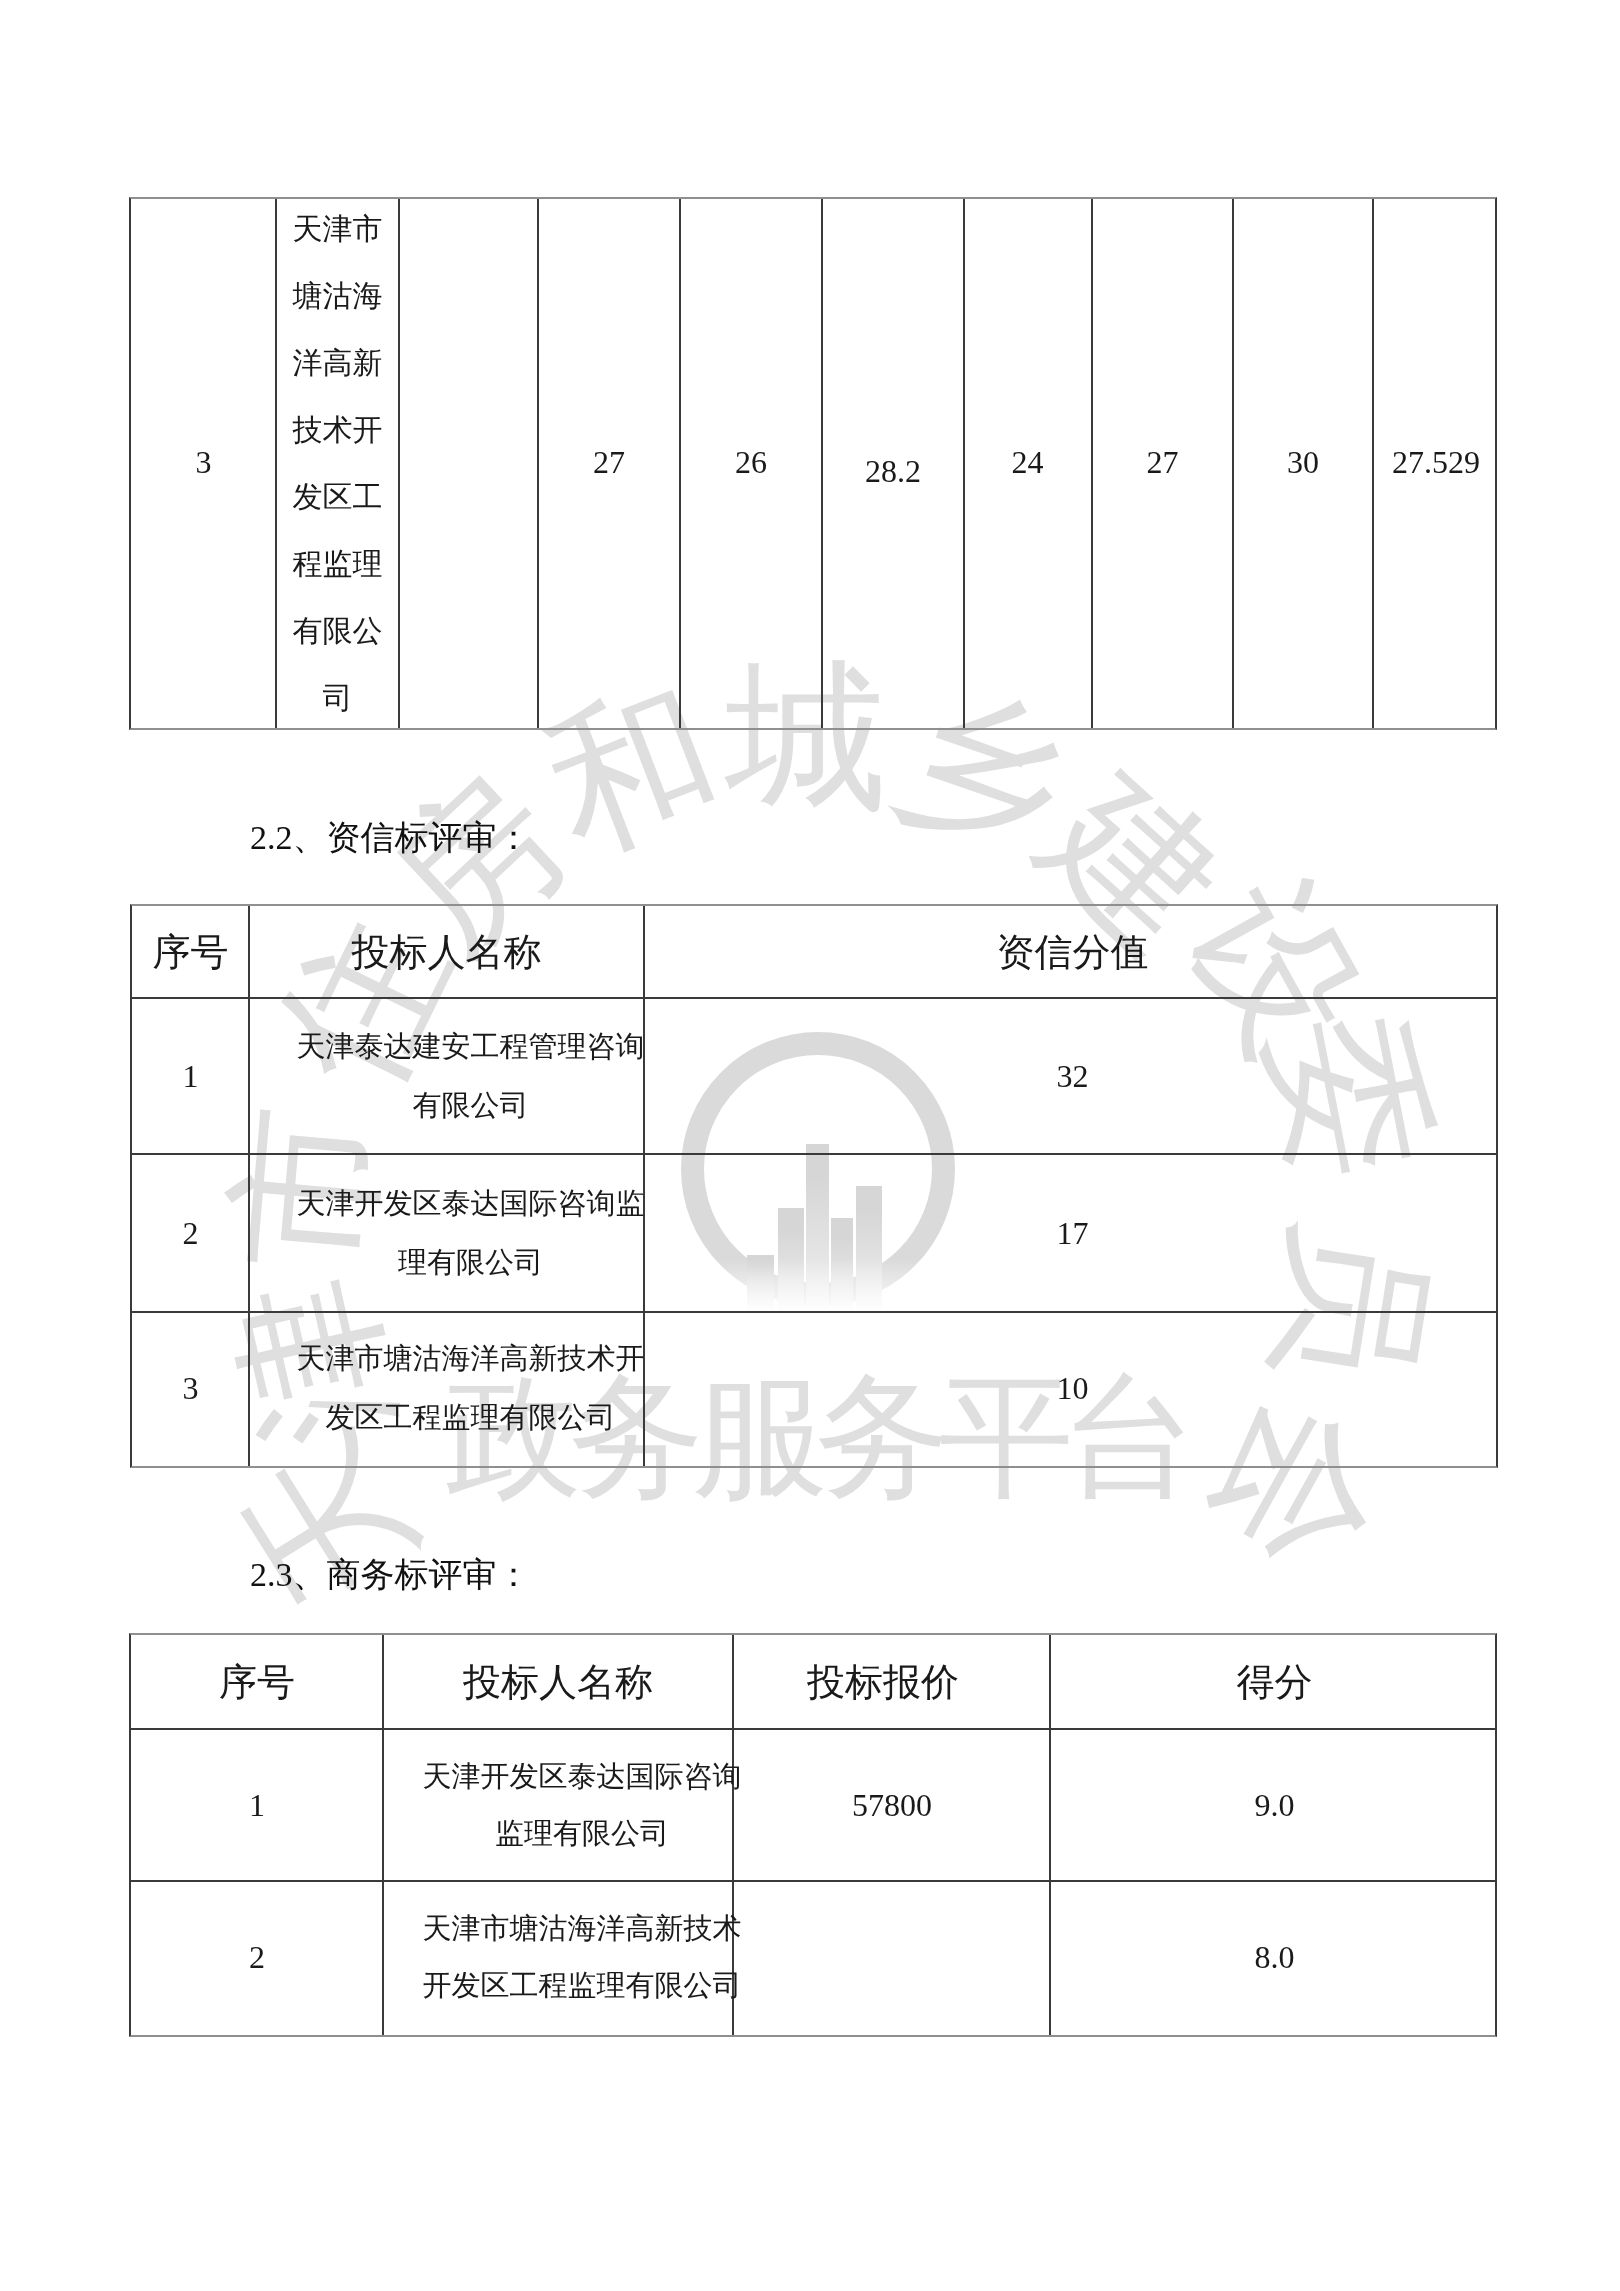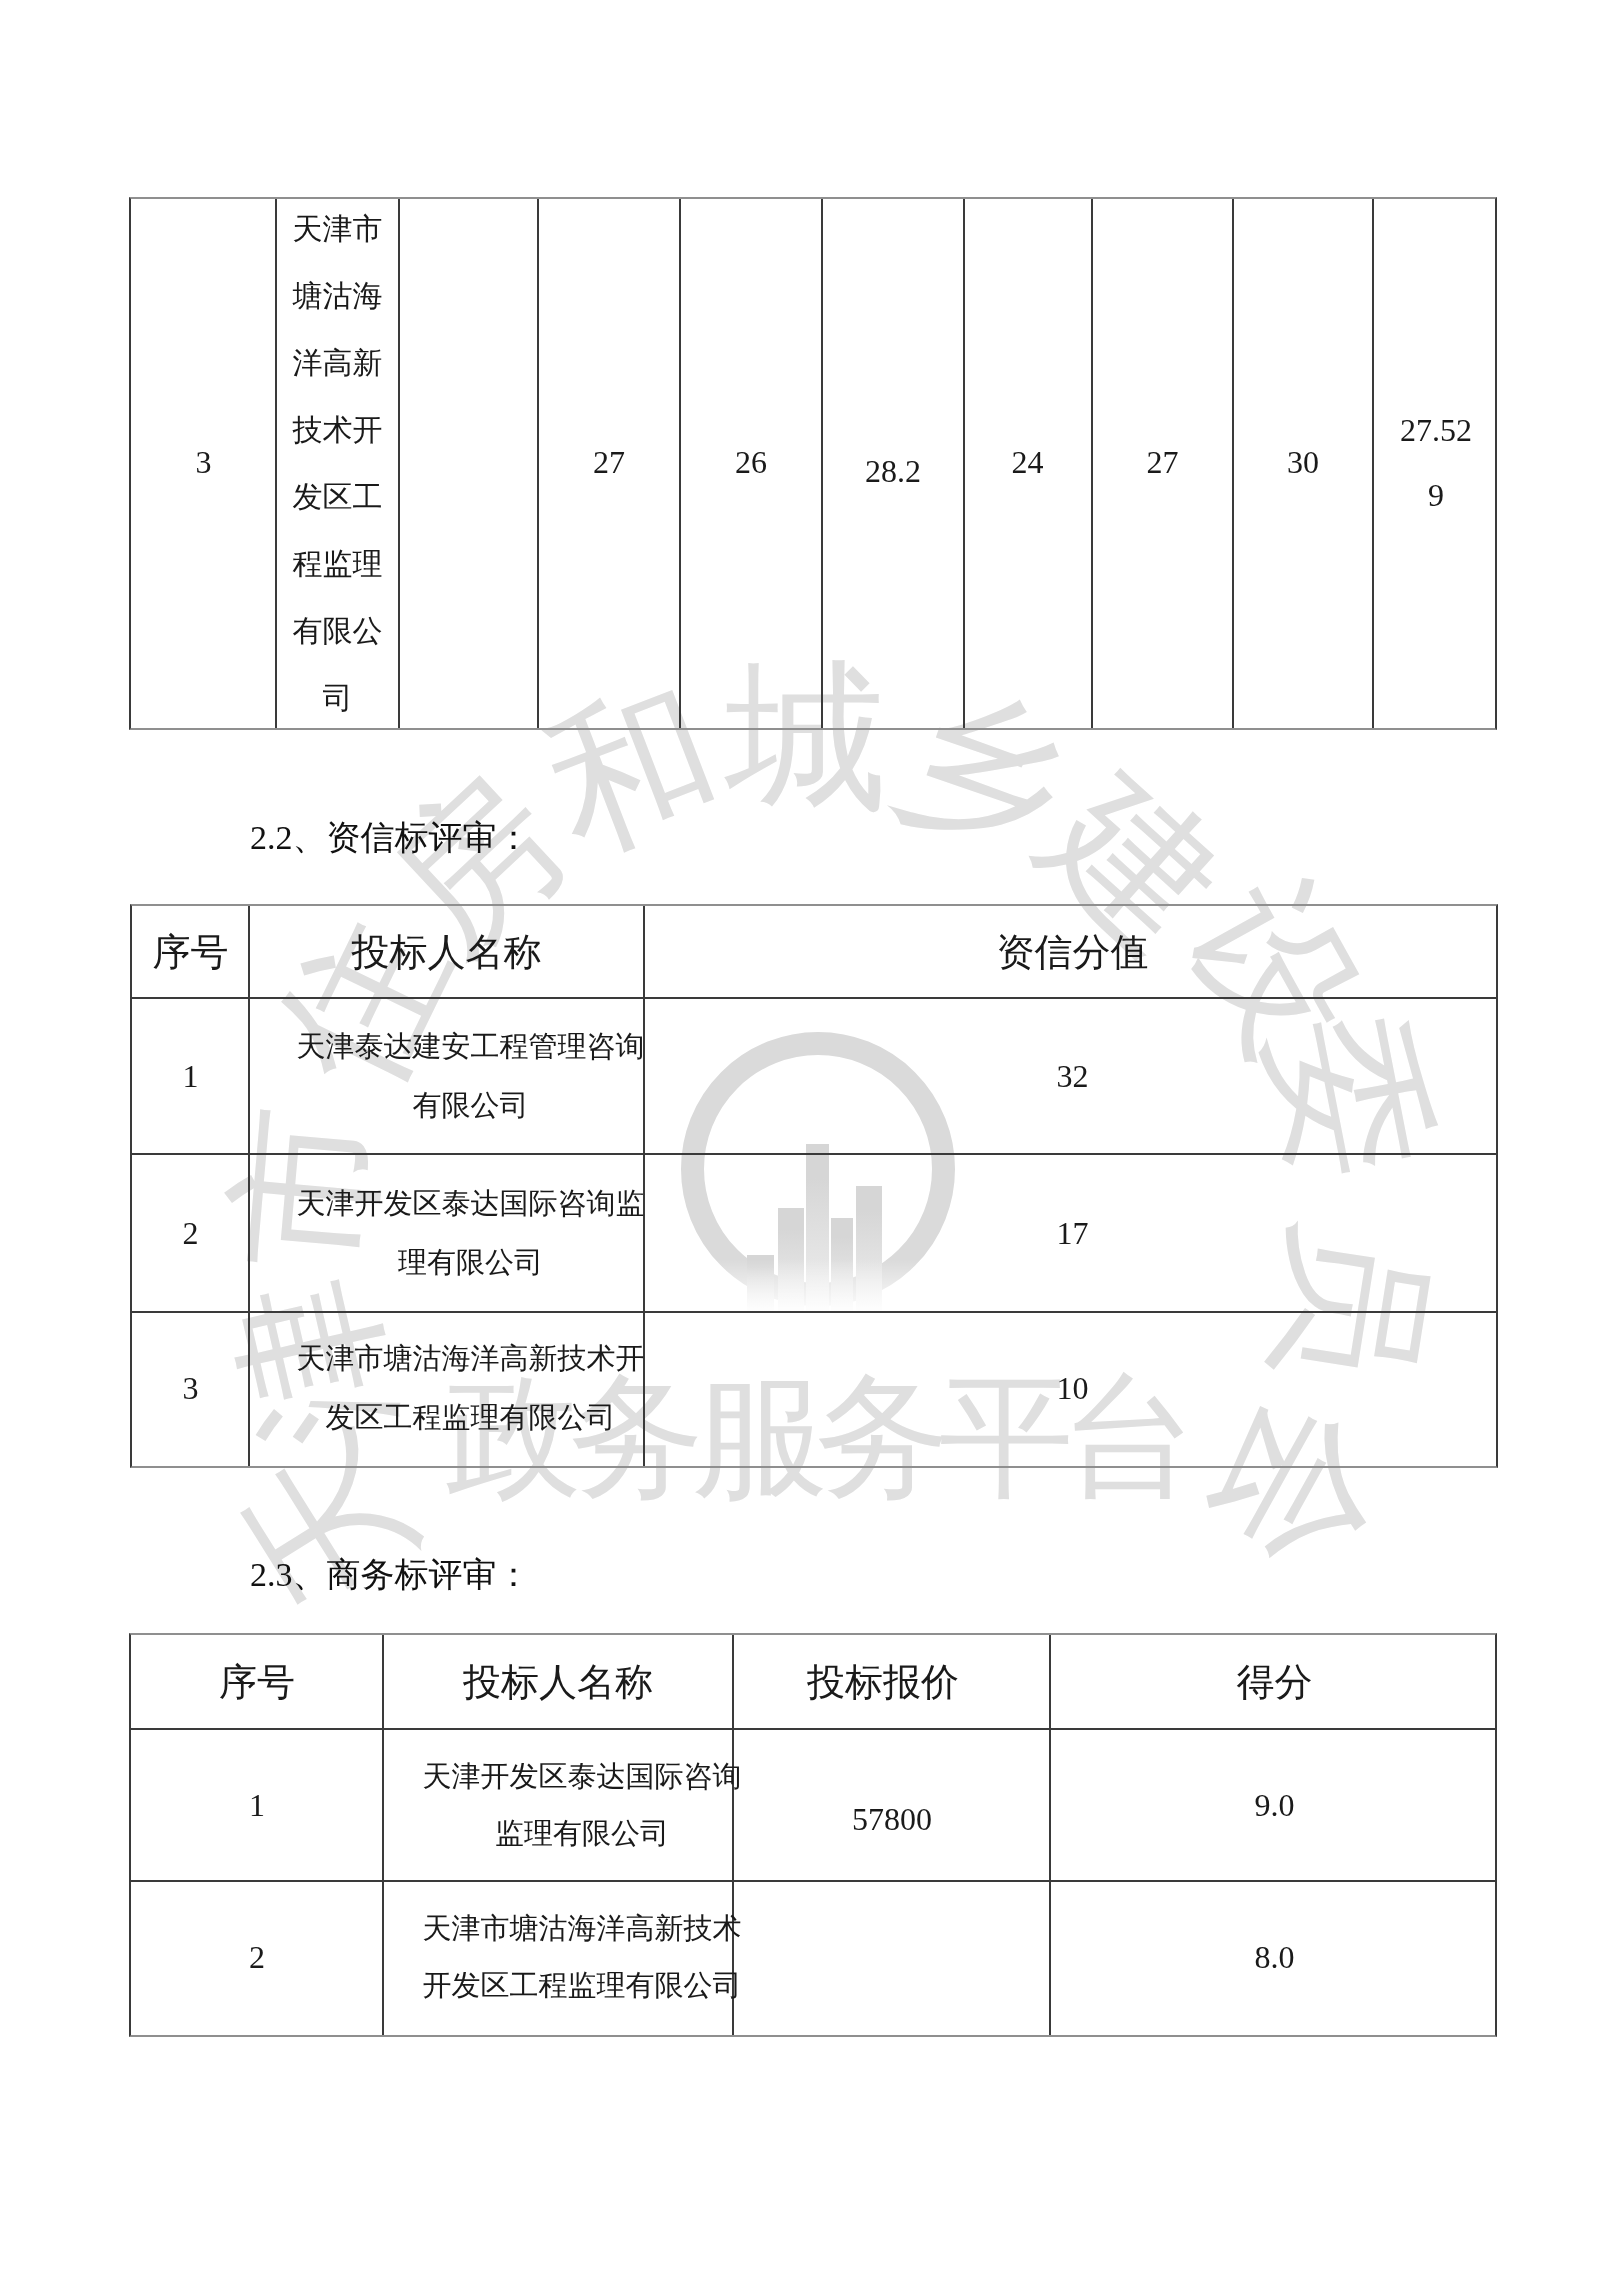--- a/index.html
+++ b/index.html
@@ -56,21 +56,21 @@
   .cell{
     position:absolute;display:flex;align-items:center;justify-content:center;
     text-align:center;box-sizing:border-box;
   }
   .num{font-size:32px;}
   .hdr{font-size:38px;}
   .bidder{font-size:29px;line-height:59px;word-break:break-all;margin-left:24px;}
   .t1-bidder{font-size:30px;line-height:67px;padding:0 13.7px;word-break:break-all;}
   .t2-bidder{padding:0 19.6px;}
   .t3-bidder{padding:0 12.7px;line-height:57px;}
-  .total-cell{flex-direction:column;font-size:32px;line-height:65px;}
+  .total-cell{flex-direction:row;font-size:32px;line-height:65px;}
 </style>
 </head>
 <body>
 
 <div class="wm-layer">
   <span class="wm-char" style="left:328px;top:1521px;--r:-122deg">天</span>
   <span class="wm-char" style="left:314px;top:1360px;--r:-103deg">津</span>
   <span class="wm-char" style="left:306px;top:1188px;--r:-85deg">市</span>
   <span class="wm-char" style="left:361px;top:1002px;--r:-64deg">住</span>
   <span class="wm-char" style="left:476px;top:863px;--r:-43deg">房</span>
@@ -154,20 +154,20 @@
   <div class="hline" style="top:93px"></div>
   <div class="hline" style="top:245px"></div>
 
   <div class="cell hdr" style="left:0;top:0;width:252px;height:94px">序号</div>
   <div class="cell hdr" style="left:252px;top:0;width:350px;height:94px">投标人名称</div>
   <div class="cell hdr" style="left:602px;top:0;width:300px;height:94px">投标报价</div>
   <div class="cell hdr" style="left:919px;top:0;width:449px;height:94px">得分</div>
 
   <div class="cell num" style="left:0;top:94px;width:252px;height:152px">1</div>
   <div class="cell bidder t3-bidder" style="left:252px;top:94px;width:350px;height:152px">天津开发区泰达国际咨询监理有限公司</div>
-  <div class="cell num" style="left:602px;top:94px;width:318px;height:181px">57800</div>
+  <div class="cell num" style="left:602px;top:80px;width:318px;height:181px">57800</div>
   <div class="cell num" style="left:919px;top:94px;width:449px;height:152px">9.0</div>
 
   <div class="cell num" style="left:0;top:246px;width:252px;height:152px">2</div>
   <div class="cell bidder t3-bidder" style="left:252px;top:246px;width:350px;height:152px">天津市塘沽海洋高新技术开发区工程监理有限公司</div>
   <div class="cell num" style="left:919px;top:246px;width:449px;height:152px">8.0</div>
 </div>
 
 
 </body></html>

